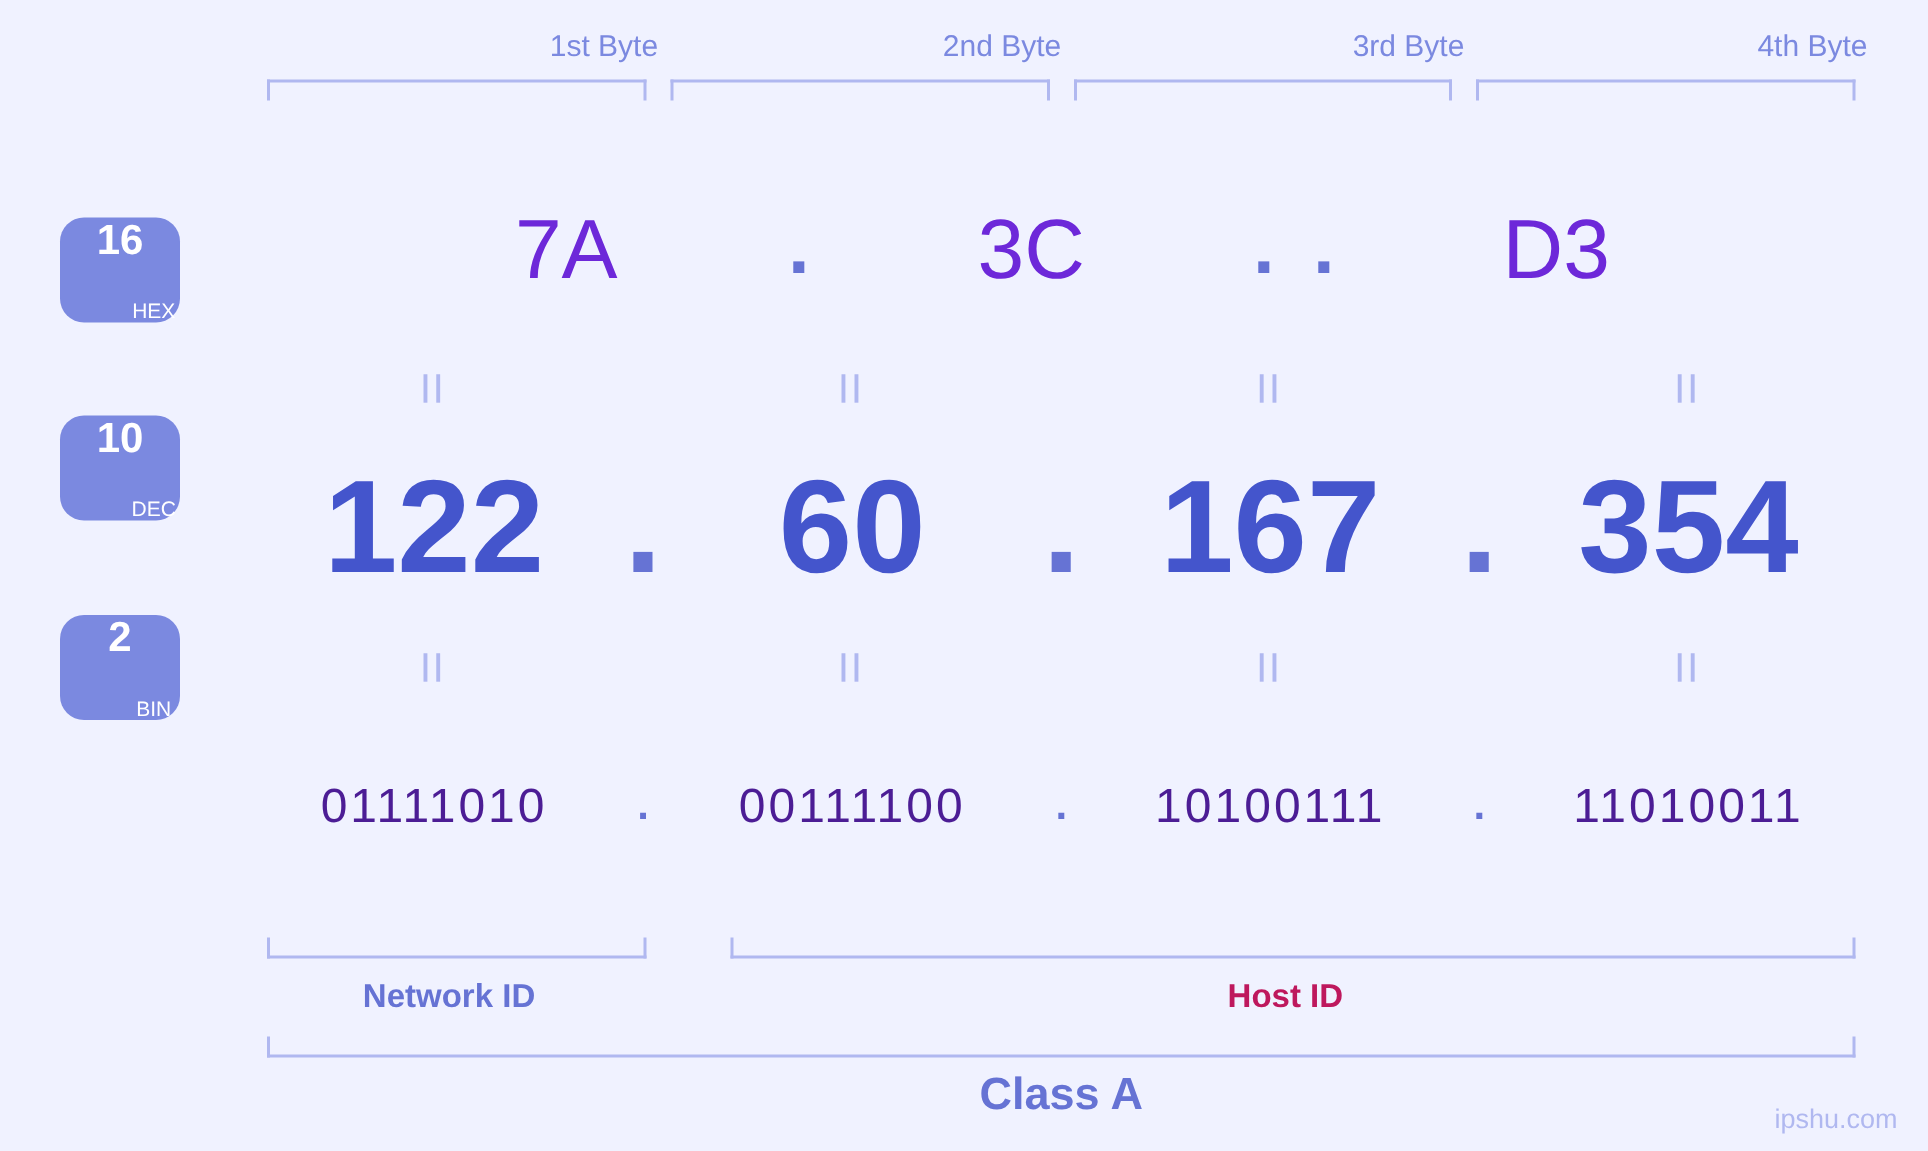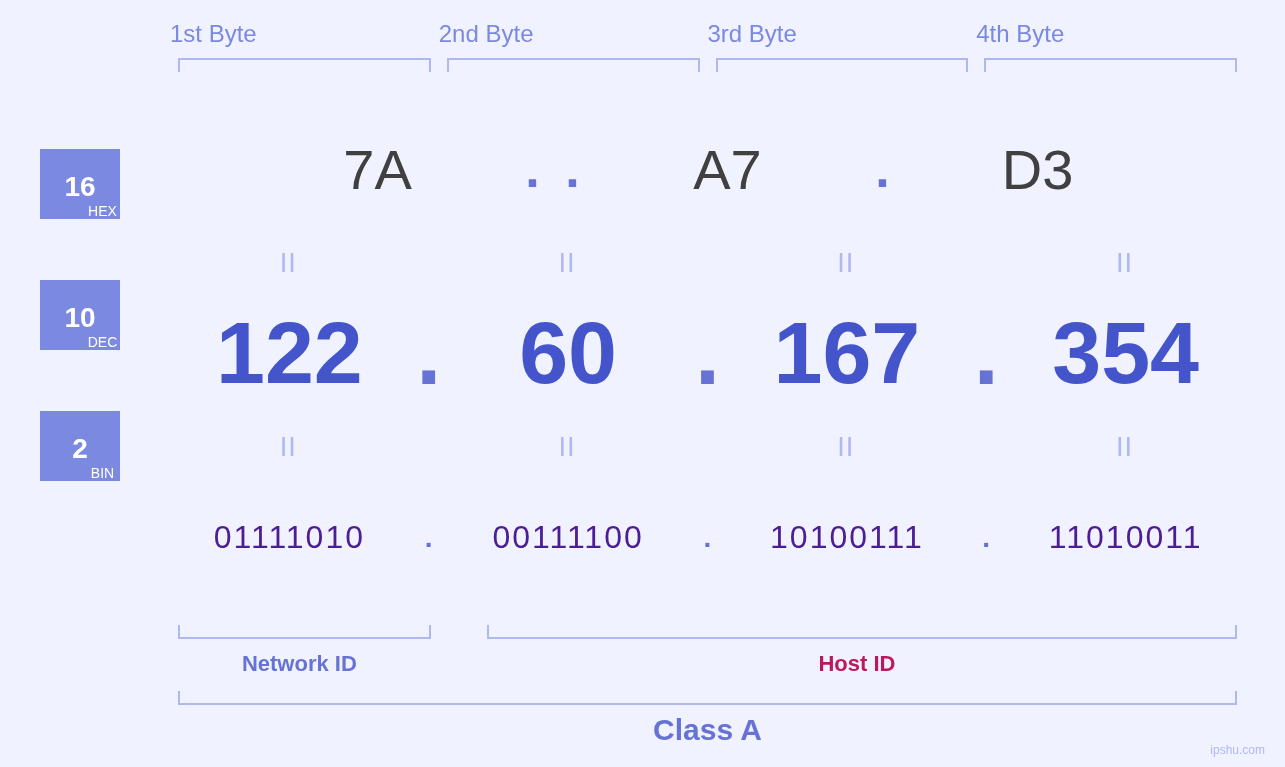--- a/index.html
+++ b/index.html
@@ -26,23 +26,23 @@
     .byte-headers {
       display: flex;
       width: 100%;
       justify-content: center;
       margin-bottom: 10px;
       padding-left: 130px;
     }
 
     .byte-header {
       flex: 1;
-      text-align: left;
+      text-align: right;
       color: #7b89e0;
-      font-size: 24px;
+      font-size: 20px;
       font-weight: 400;
       max-width: 270px;
     }
 
     
     .brackets-row {
       display: flex;
       width: 100%;
       justify-content: center;
       padding-left: 130px;
@@ -72,27 +72,27 @@
       justify-content: space-around;
       width: 130px;
       padding-right: 20px;
       padding-top: 10px;
       padding-bottom: 120px;
     }
 
     .base-badge {
       background-color: #7b89e0;
       color: white;
-      border-radius: 0;
+      border-radius: 16px;
       width: 80px;
       height: 70px;
       display: flex;
       flex-direction: column;
       align-items: center;
-      justify-content: flex-end;
+      justify-content: space-between;
       margin-top: 33px;
     }
 
     .base-number {
       font-size: 28px;
       font-weight: bold;
       line-height: 1.1;
     }
 
     .base-label {
@@ -127,21 +127,21 @@
       text-align: center;
       font-size: 52px;
       color: #6673d4;
       font-weight: bold;
       line-height: 1;
       flex-shrink: 0;
     }
 
     .hex-value {
       font-size: 56px;
-      color: #404040;
+      color: #6d28d9;
       font-weight: 400;
     }
 
     .dec-value {
       font-size: 88px;
       color: #4455cc;
       font-weight: bold;
       margin-top: 24px;
     }
 
@@ -249,21 +249,21 @@
       font-weight: bold;
       margin-top: 8px;
     }
 
     
     .watermark {
       position: absolute;
       bottom: 10px;
       right: 20px;
       color: #b0b8f0;
-      font-size: 12px;
+      font-size: 18px;
     }
   </style>
 </head>
 <body>
 
 <div class="container">
 
   <div class="byte-headers">
     <div class="byte-header">1st Byte</div>
     <div class="byte-header">2nd Byte</div>
@@ -295,24 +295,24 @@
       </div>
     </div>
 
     <div class="values-grid">
 
       <div class="value-row">
         <div class="value-cell">
           <span class="hex-value">7A</span>
         </div>
         <div class="dot-cell">.</div>
+        <div class="value-cell">
+          <span class="hex-value">3C</span>
+        </div>
         <div class="dot-cell">.</div>
-        <div class="value-cell">
-          <span class="hex-value">A7</span>
-        </div>
         <div class="dot-cell">.</div>
         <div class="value-cell">
           <span class="hex-value">D3</span>
         </div>
       </div>
 
       <div class="equals-row">
         <div class="equals-cell">||</div>
         <div class="equals-dot-spacer"></div>
         <div class="equals-cell">||</div>

